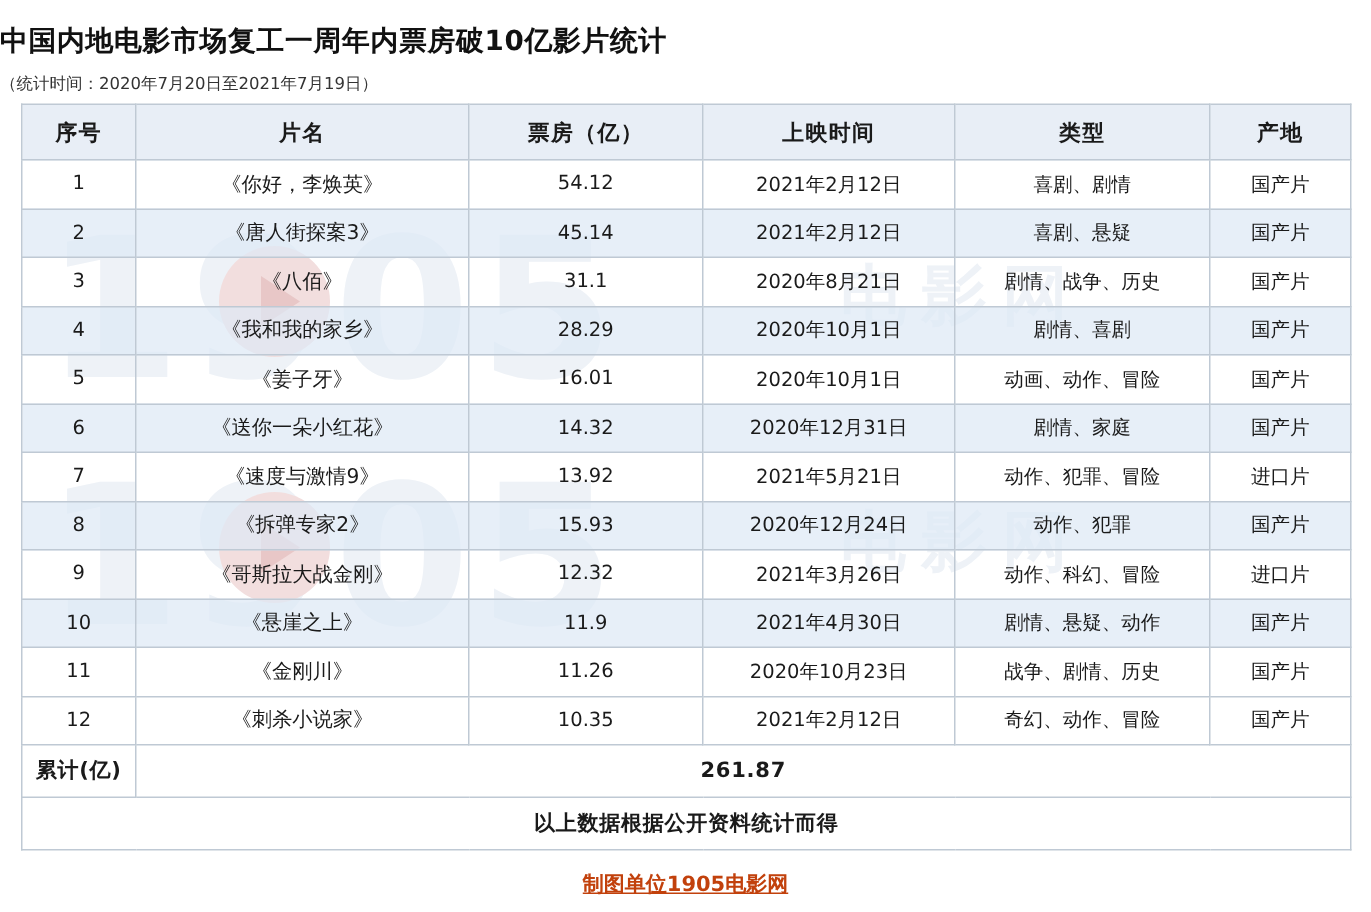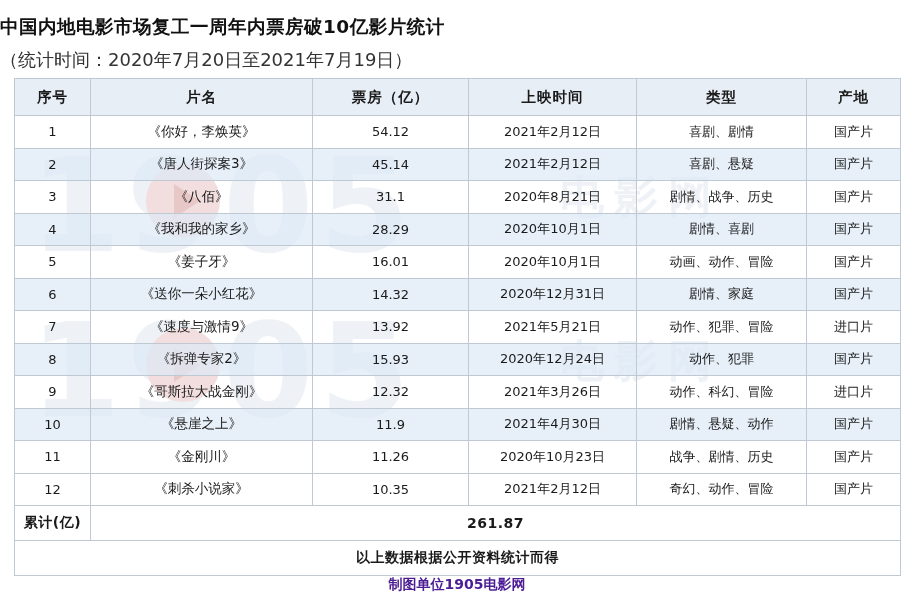--- a/index.html
+++ b/index.html
@@ -71,21 +71,21 @@
     text-align: left;
     padding-top: 14px;
   }
   .title {
     font-size: 18.5px;
     font-weight: bold;
     color: #111;
     letter-spacing: 0.5px;
   }
   .subtitle {
-    font-size: 18px;
+    font-size: 11px;
     color: #333;
     margin-top: 9px;
   }
 
   
   .table-wrap {
     position: relative;
     z-index: 2;
     margin: 6px 14px 0 14px;
   }
@@ -138,21 +138,23 @@
     font-size: 14px;
     font-weight: bold;
     letter-spacing: 0.5px;
   }
   .footer-note {
     position: relative;
     z-index: 2;
     text-align: center;
     font-size: 14px;
     font-weight: bold;
-    color: #4c1d95;
+    margin-top: 14px;
+    color: #c2410c;
+    text-decoration: underline;
   }
 </style>
 </head>
 <body>
 
 <div class="watermark">
   <div class="wm-text wm-a">1905</div>
   <div class="wm-text wm-b">1905</div>
   <div class="wm-sub wm-sub-a">电影网</div>
   <div class="wm-sub wm-sub-b">电影网</div>

